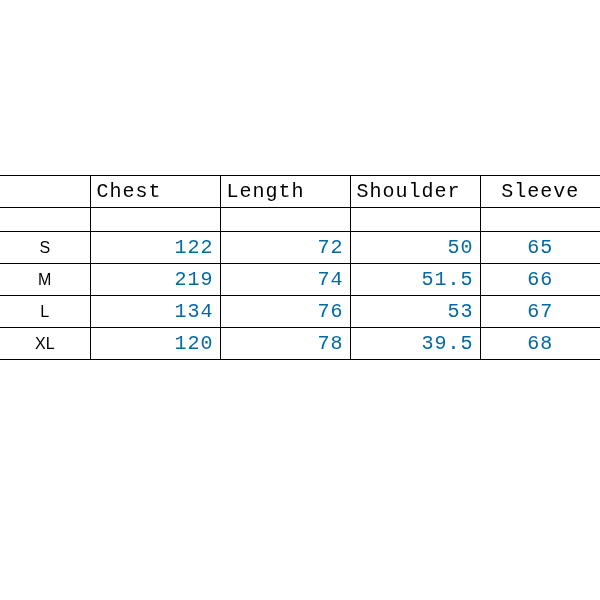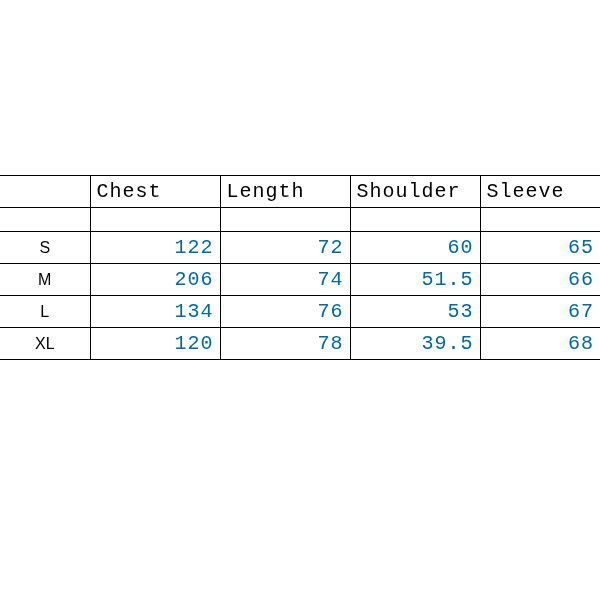--- a/index.html
+++ b/index.html
@@ -57,21 +57,21 @@
     font-size: 20px;
     letter-spacing: 1px;
     color: #0369a1;
     text-align: right;
   }
   
   .c0 { width: 90px; }
   .c1 { width: 130px; }
   .c2 { width: 130px; }
   .c3 { width: 130px; margin-left: 8px; }
-  .c4 { width: 120px; }
+  .c4 { width: 120px; text-align: center; }
   
   .spacer td {
     height: 24px;
   }
 </style>
 </head>
 <body>
 
 <div class="sheet">
   <table>
@@ -87,26 +87,26 @@
       <td class="c0"></td>
           <td class="c1"></td>
           <td class="c2"></td>
           <td class="c3"></td>
           <td class="c4"></td>
     </tr>
     <tr>
       <td class="c0 size">S</td>
       <td class="c1 num">122</td>
       <td class="c2 num">72</td>
-      <td class="c3 num">60</td>
+      <td class="c3 num">50</td>
       <td class="c4 num">65</td>
     </tr>
     <tr>
       <td class="c0 size">M</td>
-      <td class="c1 num">206</td>
+      <td class="c1 num">219</td>
       <td class="c2 num">74</td>
       <td class="c3 num">51.5</td>
       <td class="c4 num">66</td>
     </tr>
     <tr>
       <td class="c0 size">L</td>
       <td class="c1 num">134</td>
       <td class="c2 num">76</td>
       <td class="c3 num">53</td>
       <td class="c4 num">67</td>

